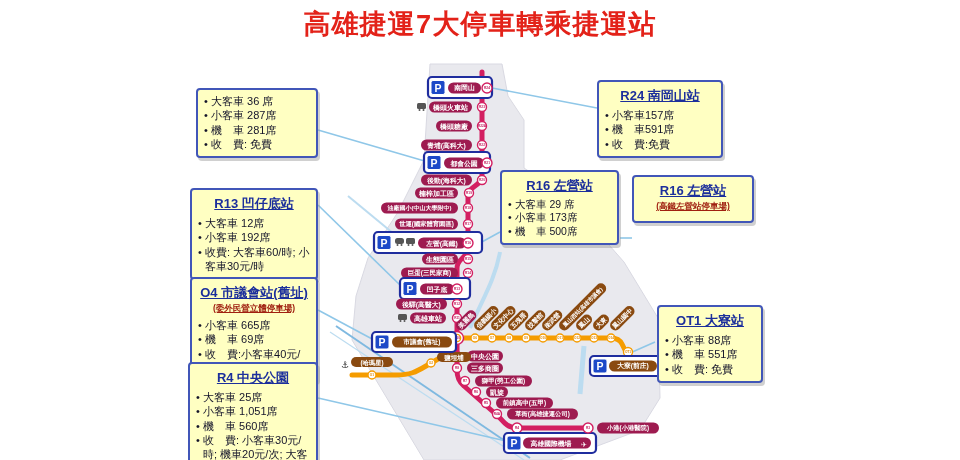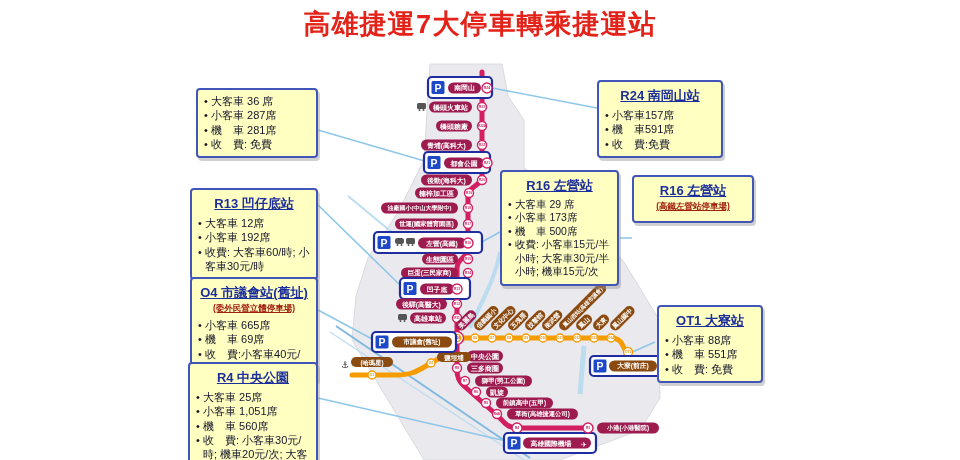--- a/index.html
+++ b/index.html
@@ -452,21 +452,20 @@
       <li>收　費:免費</li>
     </ul>
   </div>
 
   <div class="callout small" style="left:500px;top:170px;width:119px;">
     <div class="co-title">R16 左營站</div>
     <ul>
       <li>大客車 29 席</li>
       <li>小客車 173席</li>
       <li>機　車 500席</li>
-      <li>收費: 小客車15元/半小時; 大客車30元/半小時; 機車15元/次</li>
     </ul>
   </div>
 
   <div class="callout small" style="left:632px;top:175px;width:122px;">
     <div class="co-title">R16 左營站</div>
     <div class="co-sub">(高鐵左營站停車場)</div>
   </div>
 
   <div class="callout" style="left:657px;top:305px;width:106px;">
     <div class="co-title">OT1 大寮站</div>

